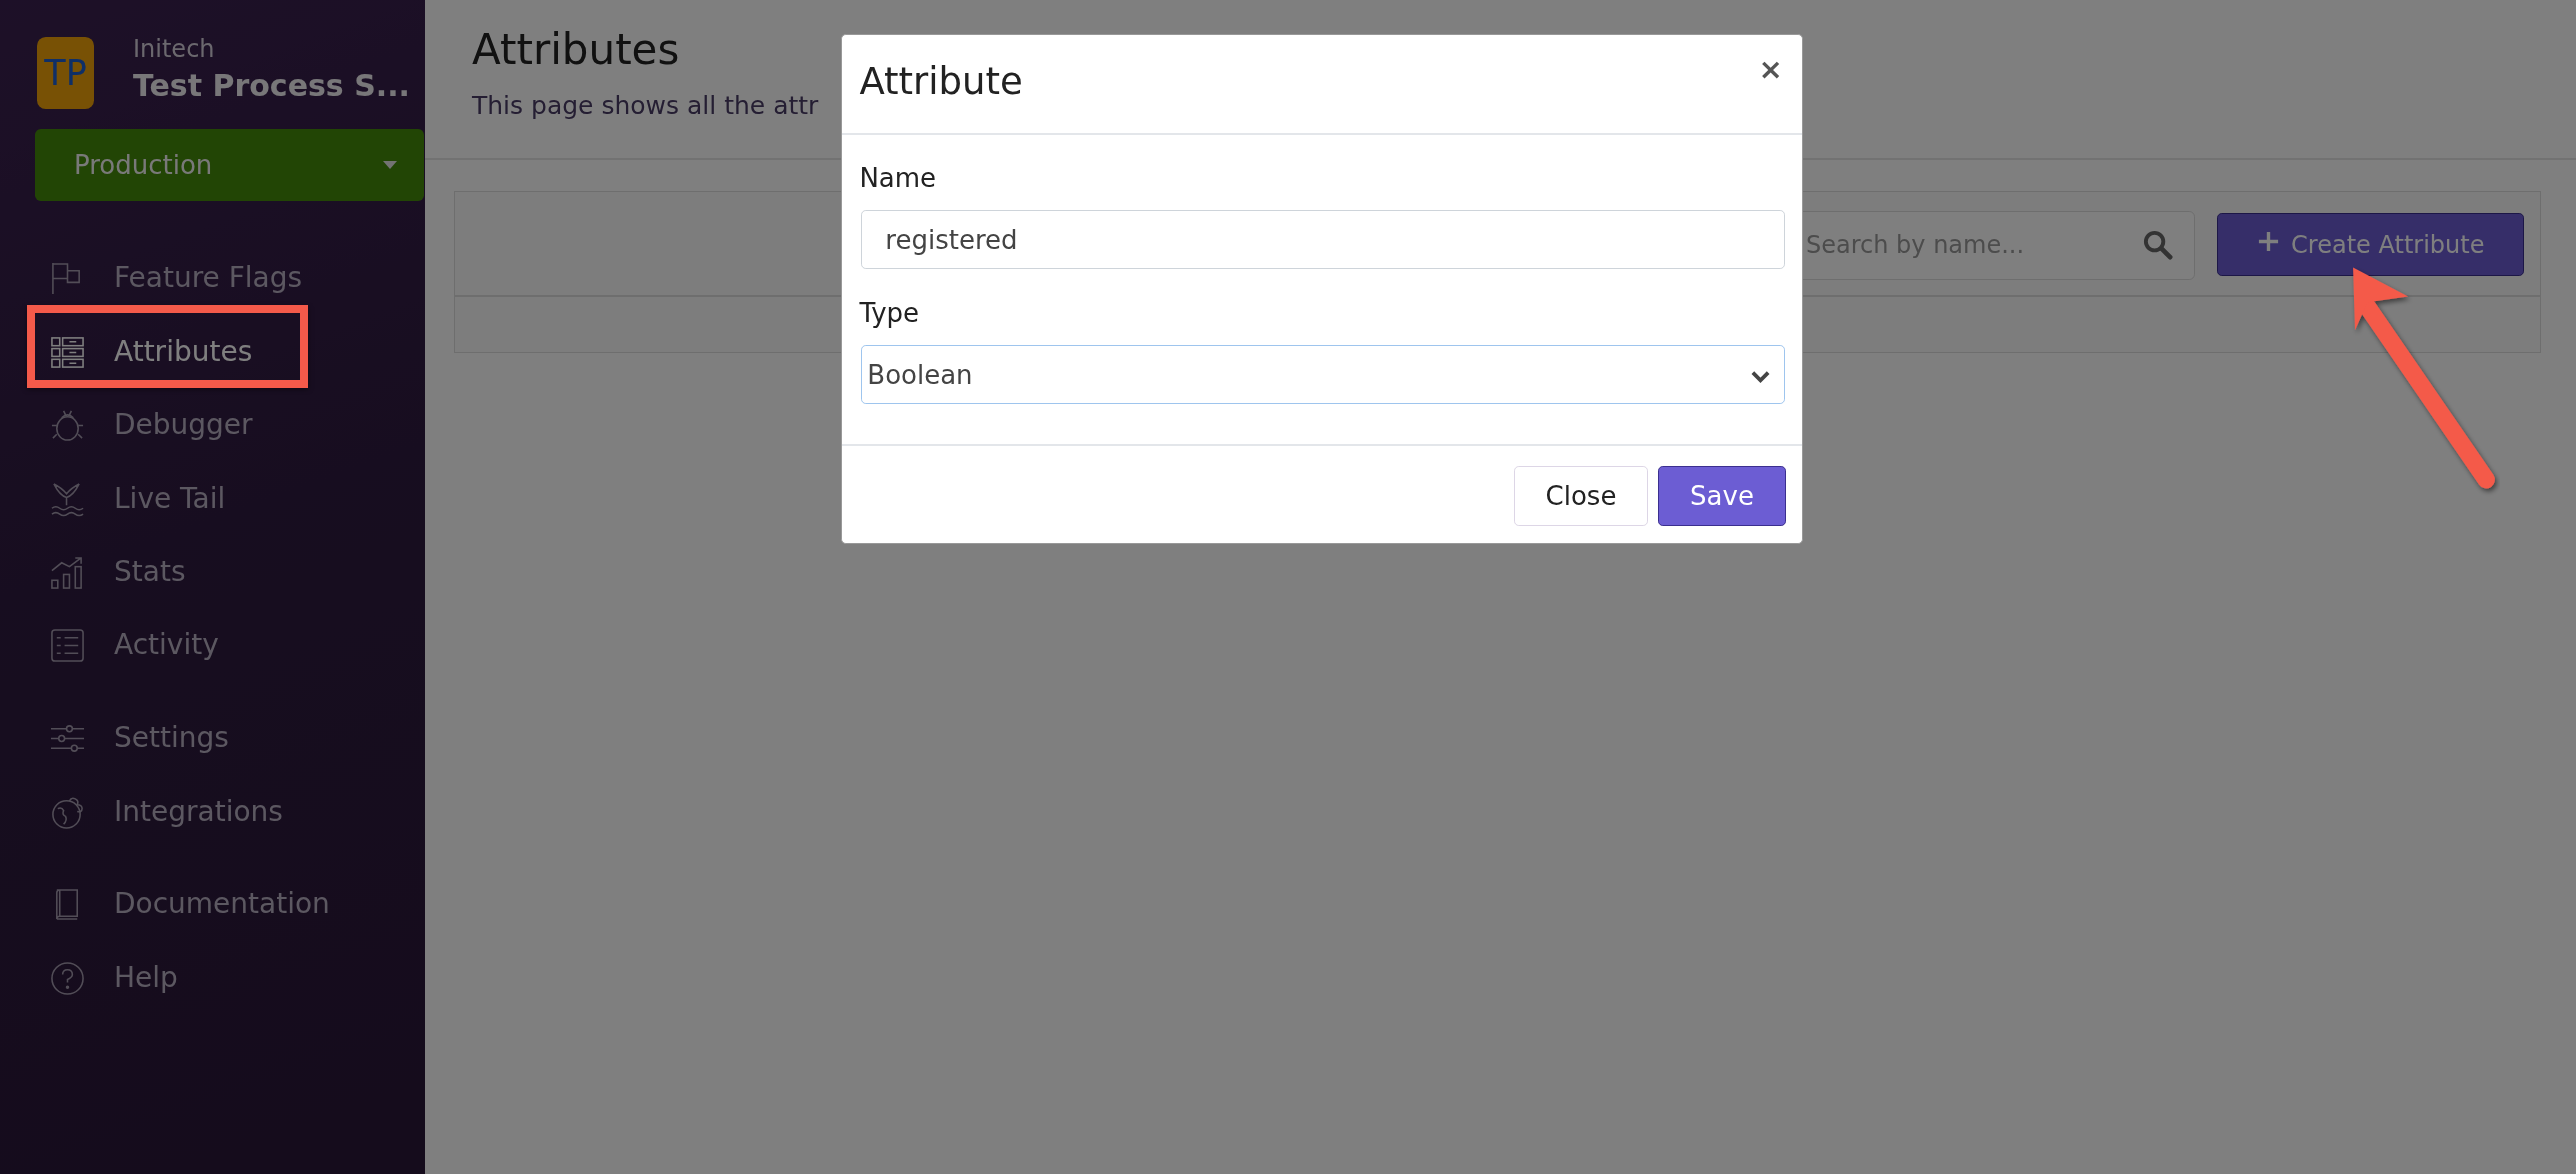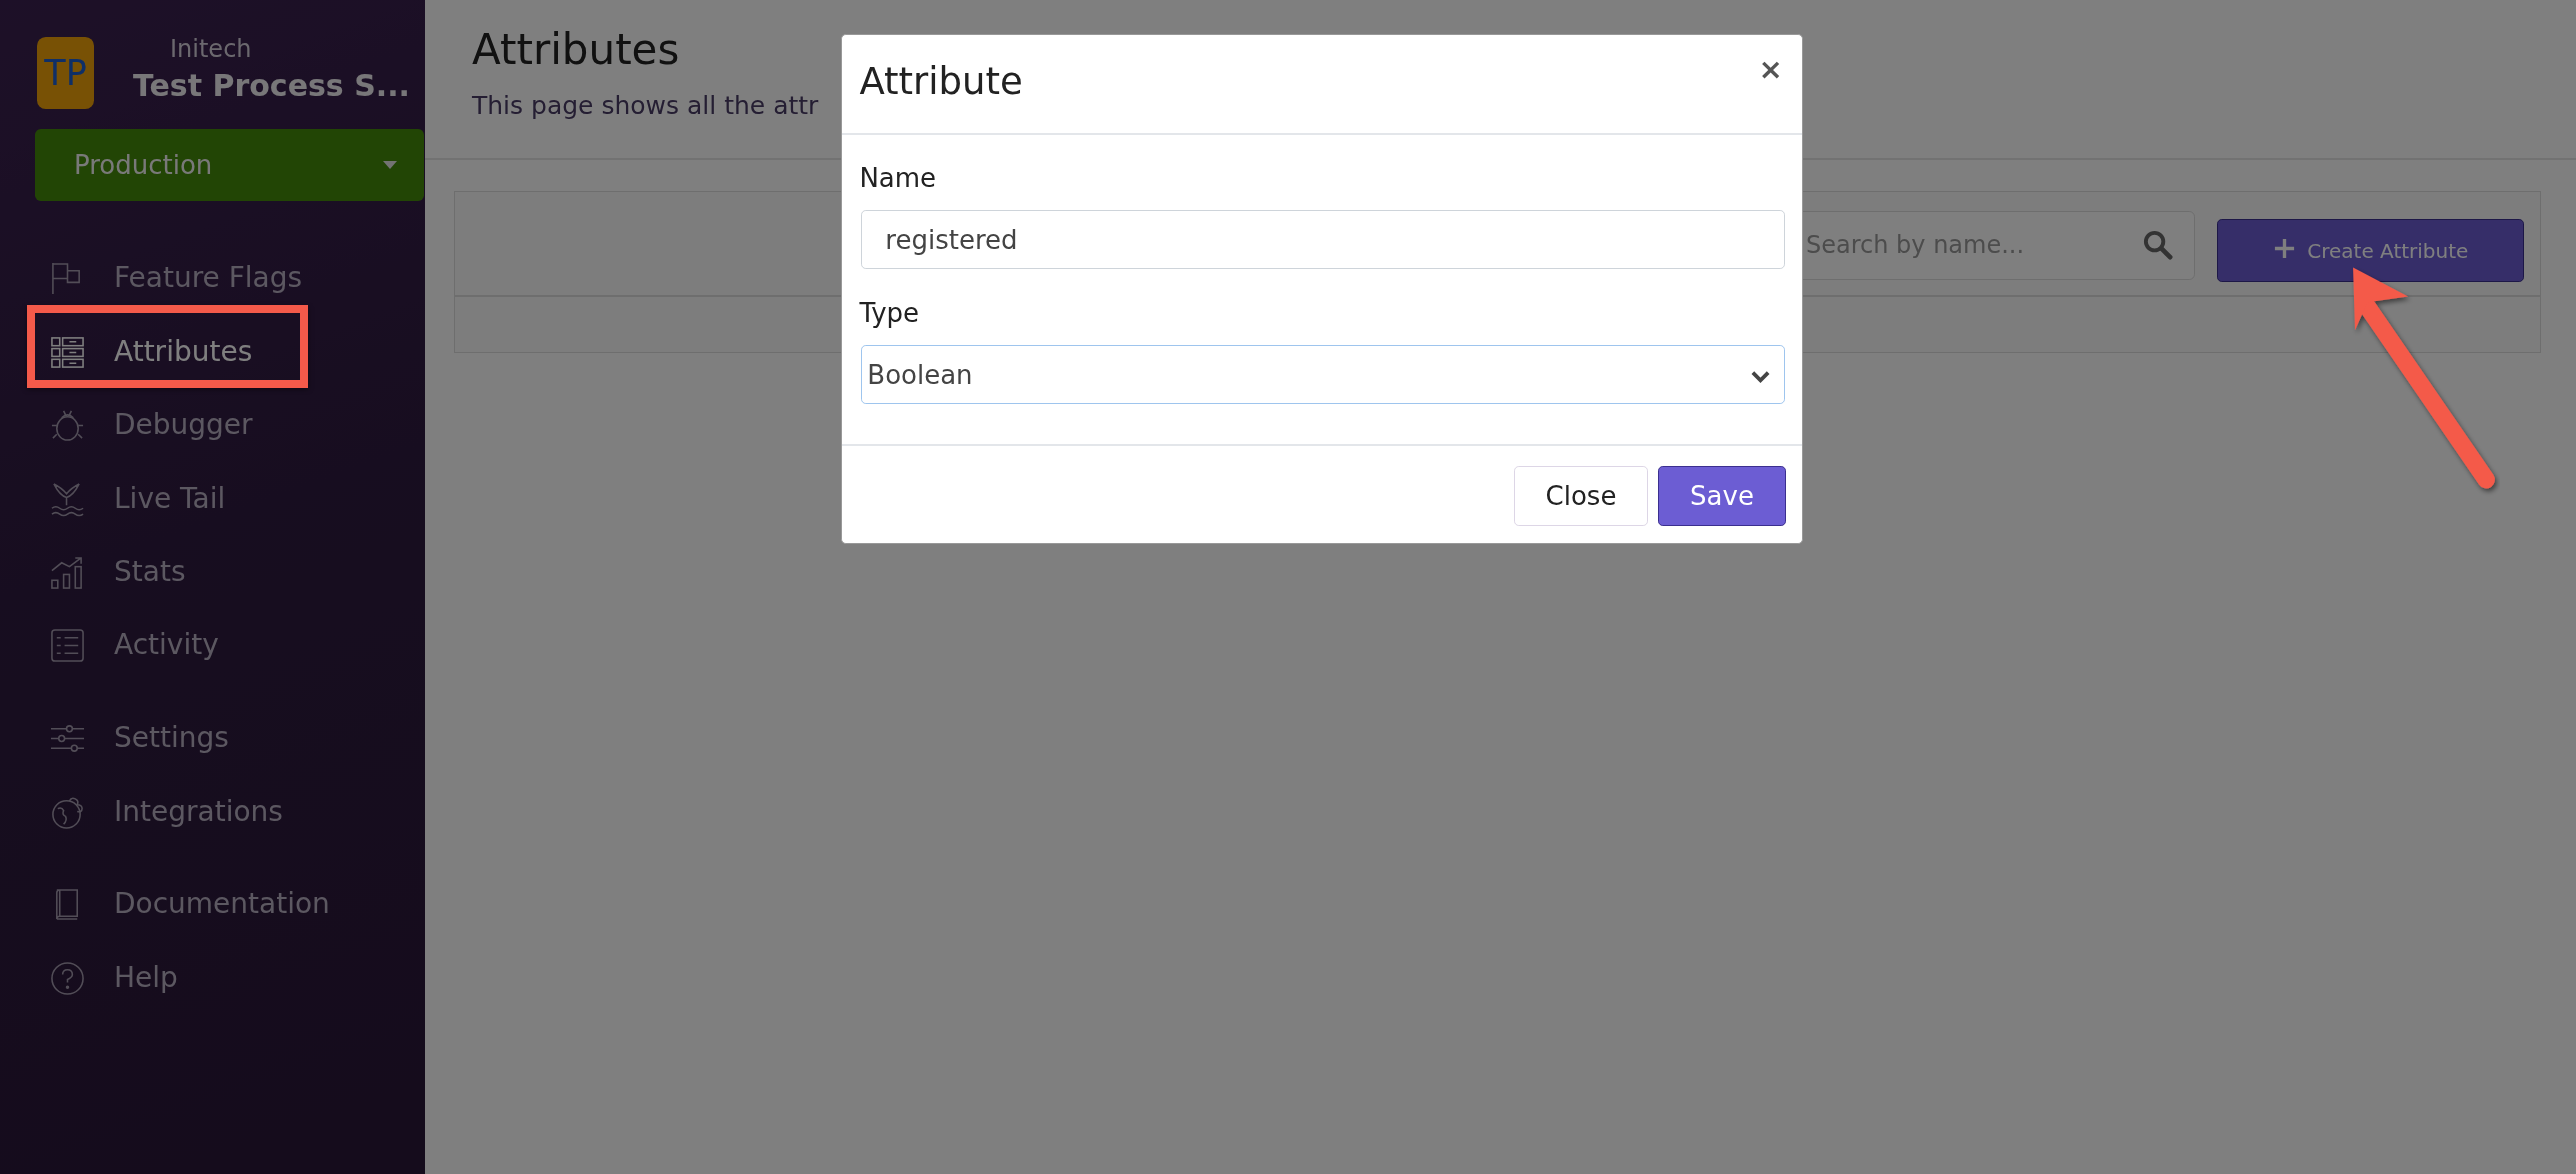--- a/index.html
+++ b/index.html
@@ -5,21 +5,21 @@
   * { box-sizing: border-box; margin: 0; padding: 0; }
   html, body { width: 2576px; height: 1175px; overflow: hidden; }
   body { font-family: "DejaVu Sans", sans-serif; background: #ffffff; position: relative; }
 
   
   .sidebar { position: absolute; left: 0; top: 0; width: 425px; height: 1175px;
     background: linear-gradient(160deg, #3b2150 0%, #2f1b40 45%, #2a1838 100%); }
   .logo { position: absolute; left: 37px; top: 37px; width: 57px; height: 72px;
     background: #f0a30a; border-radius: 8.7px; color: #1f5fcf; font-size: 35px;
     display: flex; align-items: center; justify-content: center; }
-  .org { position: absolute; left: 133px; top: 35px; color: #d6d0dc; font-size: 24px; margin-left: 37px; }
+  .org { position: absolute; left: 133px; top: 35px; color: #d6d0dc; font-size: 24px; }
   .project { position: absolute; left: 133px; top: 68px; color: #f0eef2; font-size: 30px; font-weight: bold; white-space: nowrap; }
   .env-btn { position: absolute; left: 35px; top: 129px; width: 389px; height: 72px;
     background: #458a0b; border-radius: 5.8px; color: #f2f2f2; font-size: 26px;
     display: flex; align-items: center; padding-left: 39px; }
   .env-caret { position: absolute; right: 27px; top: 32px; width: 0; height: 0;
     border-left: 7.7px solid transparent; border-right: 7.7px solid transparent; border-top: 8.7px solid #e6e6e6; }
   .nav-item { position: absolute; left: 0; width: 425px; height: 58px; display: flex; align-items: center; }
   .nav-icon { position: absolute; left: 50px; top: 12.6px; width: 35px; height: 35px; }
   .nav-icon svg { width: 35px; height: 35px; stroke: #a49bae; fill: none; stroke-width: 1.6; }
   .nav-label { position: absolute; left: 114px; color: #b8b0c2; font-size: 28px; }
@@ -28,22 +28,22 @@
 
   
   .page-title { position: absolute; left: 472px; top: 25px; font-size: 42px; color: #222; }
   .page-sub { position: absolute; left: 472px; top: 91px; font-size: 25px; color: #4a3d66; white-space: nowrap; }
   .header-sep { position: absolute; left: 425px; top: 158px; width: 2151px; height: 1.9px; background: #e4e4e4; }
   .card { position: absolute; left: 454px; top: 191px; width: 2087px; height: 162px; border: 1.9px solid #dcdcdc; background: #fbfbfb; }
   .card-divider { position: absolute; left: 0; top: 103px; width: 100%; height: 1.9px; background: #dcdcdc; }
   .search { position: absolute; left: 1776px; top: 211px; width: 419px; height: 69px; border: 1.9px solid #dcdcdc; border-radius: 5.8px; background: #fff; }
   .search-ph { position: absolute; left: 29px; top: 19.3px; color: #999; font-size: 24px; }
   .search-icon { position: absolute; right: 21px; top: 17.4px; width: 31px; height: 31px; }
-  .create-btn { position: absolute; left: 2217px; top: 219px; width: 307px; height: 63px; background: #6c5dd3; border: 1.9px solid #3b2f8f; border-radius: 4.8px;
-    color: #fff; font-size: 20px; display: flex; align-items: center; justify-content: center; gap: 11.6px; }
+  .create-btn { position: absolute; left: 2217px; top: 213px; width: 307px; height: 63px; background: #6c5dd3; border: 1.9px solid #3b2f8f; border-radius: 4.8px;
+    color: #fff; font-size: 24px; display: flex; align-items: center; justify-content: center; gap: 11.6px; }
   .empty-link { position: absolute; left: 1643px; top: 313px; color: #1b6fd6; font-style: italic; font-size: 26px; }
 
   
   .overlay { position: absolute; left: 0; top: 0; width: 2576px; height: 1175px; background: rgba(0,0,0,0.5); }
 
   
   .highlight { position: absolute; left: 27px; top: 305px; width: 281px; height: 83px; border: 8.7px solid #f45a4a; box-shadow: 0 1.9px 4.8px rgba(0,0,0,0.5); }
   .arrow { position: absolute; left: 2300px; top: 251px; width: 276px; height: 251px; }
 
   

